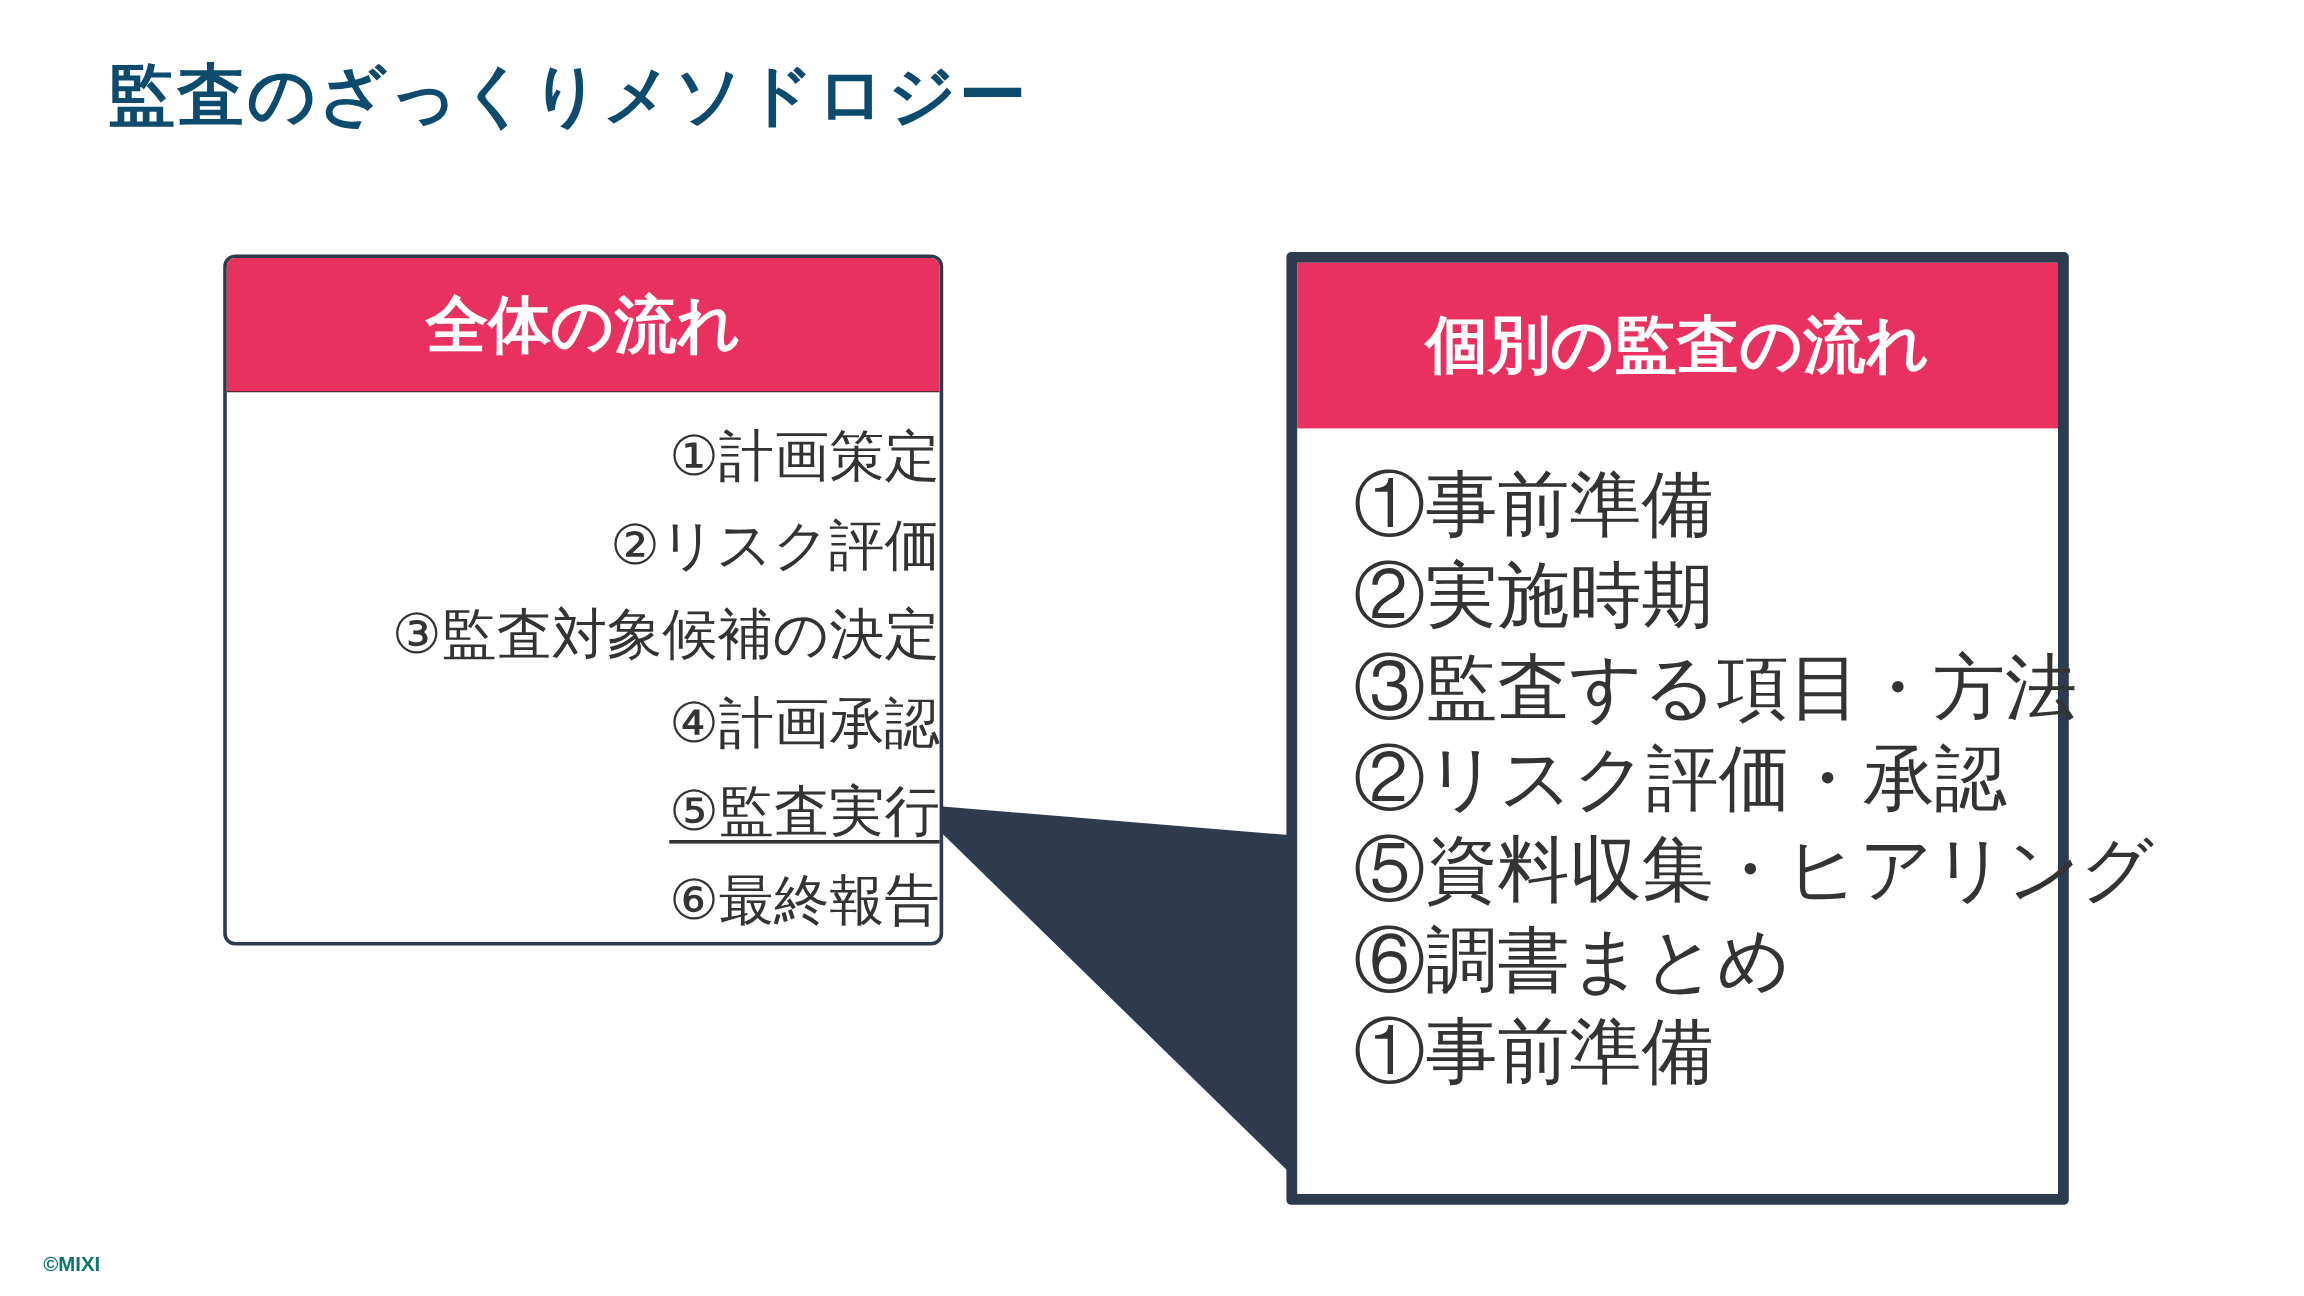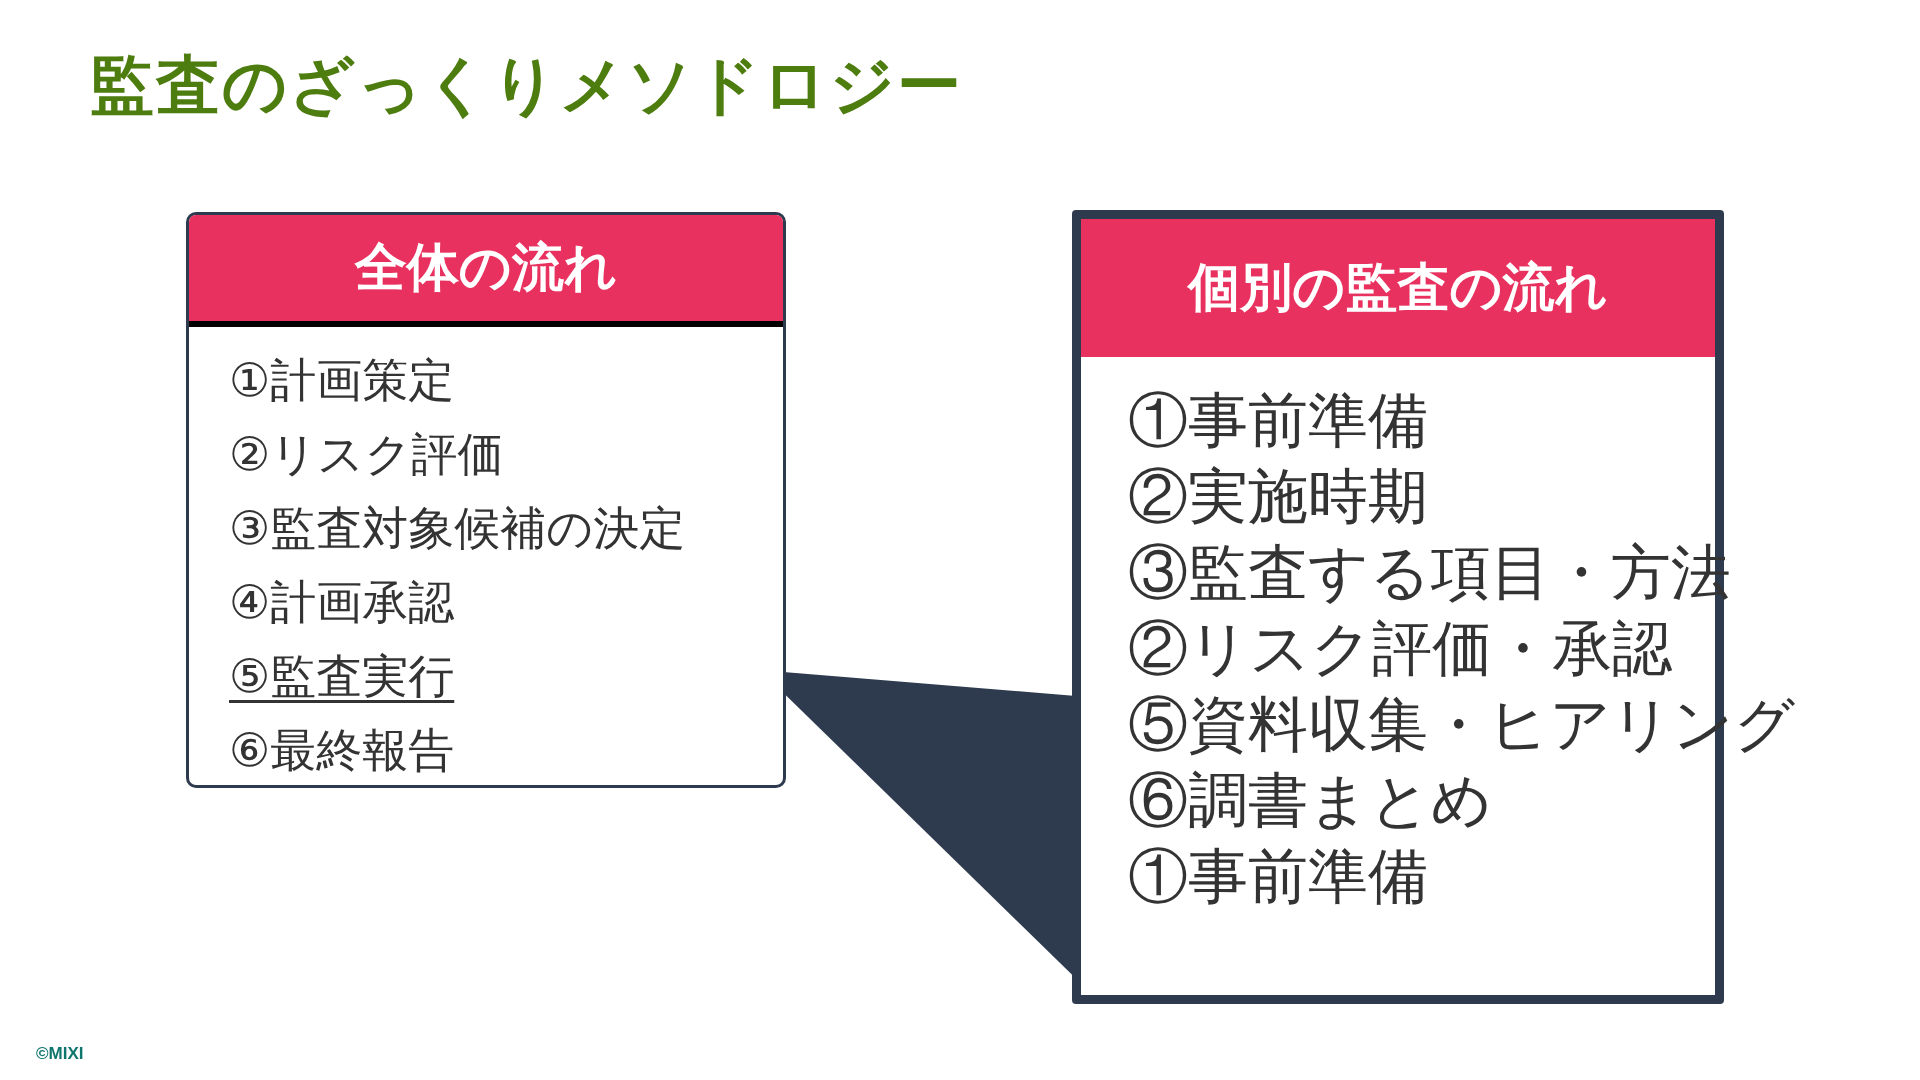--- a/index.html
+++ b/index.html
@@ -13,24 +13,24 @@
     width: 1920px;
     height: 1080px;
     background: #ffffff;
     overflow: hidden;
   }
   .title {
     position: absolute;
     left: 90px;
     top: 42px;
     margin: 0;
-    font-size: 64px;
+    font-size: 56px;
     font-weight: 800;
     letter-spacing: 2px;
-    color: #4d7c0f;
+    color: #0c4a6e;
   }
   .wedge-svg {
     position: absolute;
     left: 0;
     top: 0;
     width: 1920px;
     height: 1080px;
     z-index: 1;
     pointer-events: none;
   }
@@ -63,27 +63,28 @@
     left: 186px;
     top: 212px;
     width: 600px;
     height: 576px;
     border: 3px solid #2e3b4e;
     border-radius: 10px;
   }
   .left-panel .panel-header {
     height: 112px;
     font-size: 52px;
-    border-bottom: 6px solid #000000;
+    border-bottom: 1px solid #000000;
     border-radius: 7px 7px 0 0;
   }
   .left-panel .panel-body {
     padding: 16px 0 4px 40px;
     font-size: 46px;
     line-height: 74px;
+    text-align: right;
   }
   
   .right-panel {
     left: 1072px;
     top: 210px;
     width: 652px;
     height: 794px;
     border: 9px solid #2e3b4e;
     border-radius: 4px;
     font-family: Liberation Serif, serif;

